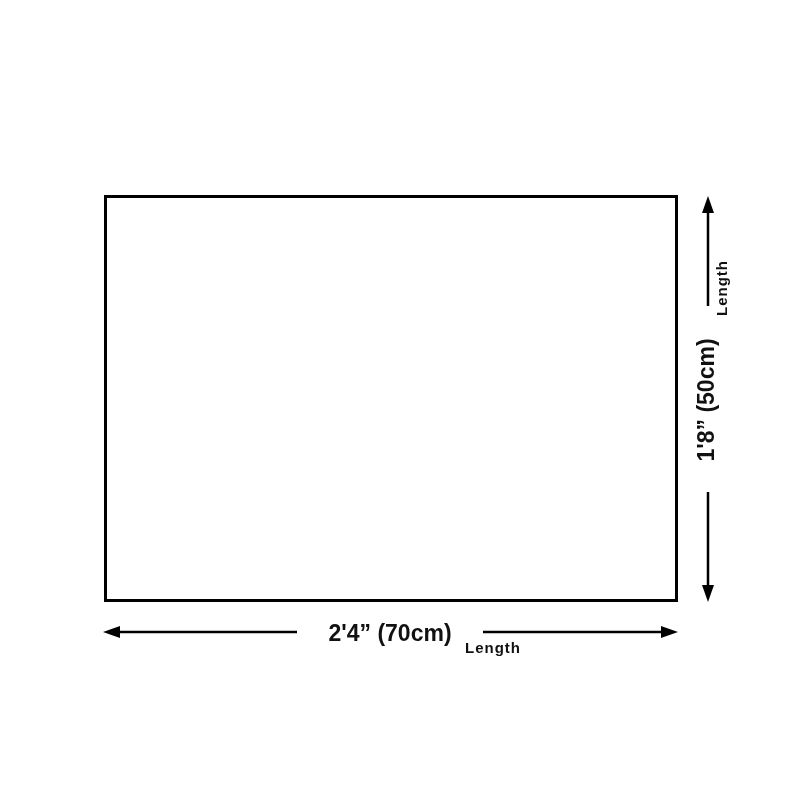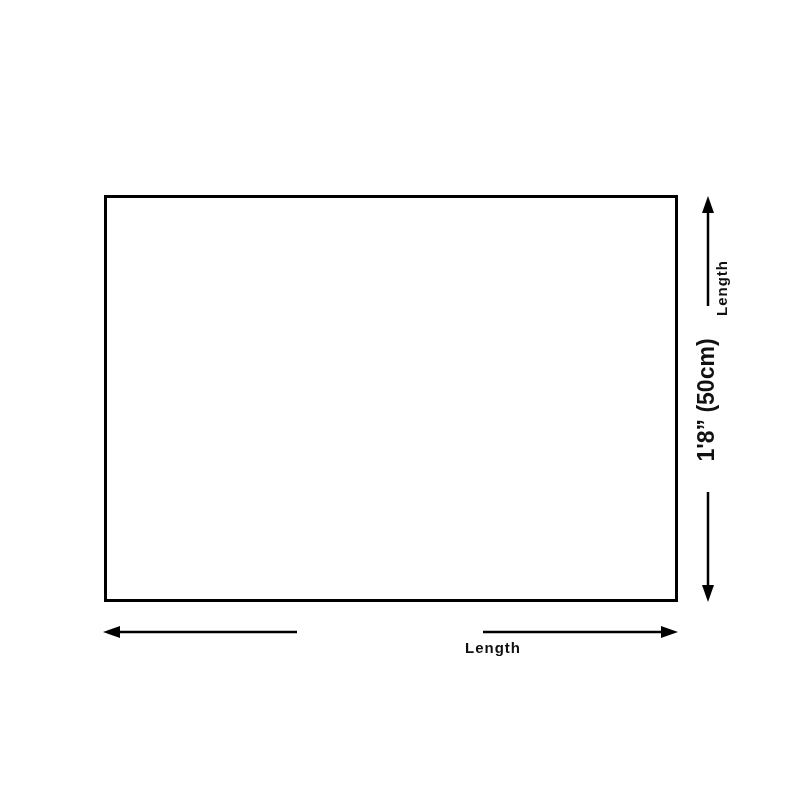--- a/index.html
+++ b/index.html
@@ -71,20 +71,21 @@
       <line x1="708" y1="306" x2="708" y2="212" stroke-width="2.5" stroke="#000000"></line>
       <polygon points="708,196 702,213 714,213" fill="#000000"></polygon>
     </g>
 
     <g>
       <line x1="708" y1="492" x2="708" y2="586" stroke-width="2.5" stroke="#000000"></line>
       <polygon points="708,602 702,585 714,585" fill="#000000"></polygon>
     </g>
   </svg>
 
+  <div class="dim-text dim-value width-value center-anchor">2'4” (70cm)</div>
 
   <div class="dim-text dim-caption width-caption center-anchor">Length</div>
 
   <div class="dim-text dim-value length-value center-anchor-rot">1'8” (50cm)</div>
 
   <div class="dim-text dim-caption length-caption center-anchor-rot">Length</div>
 
 </div>
 
 </body></html>

